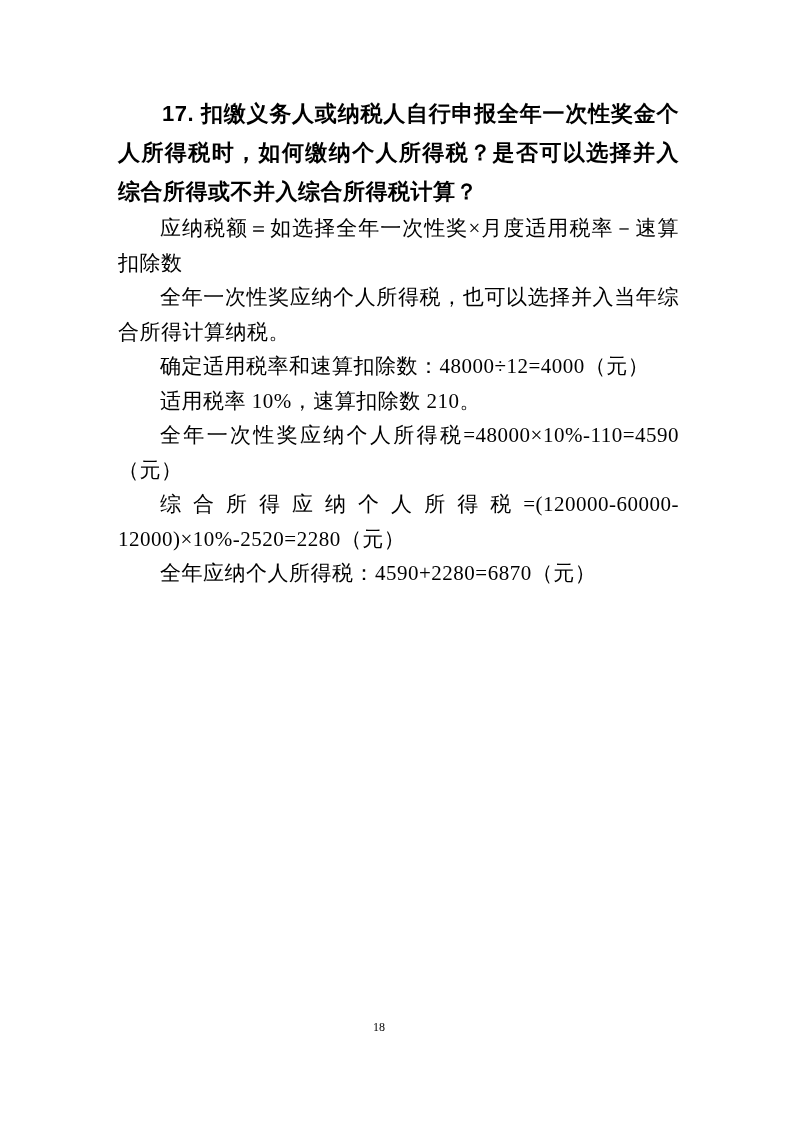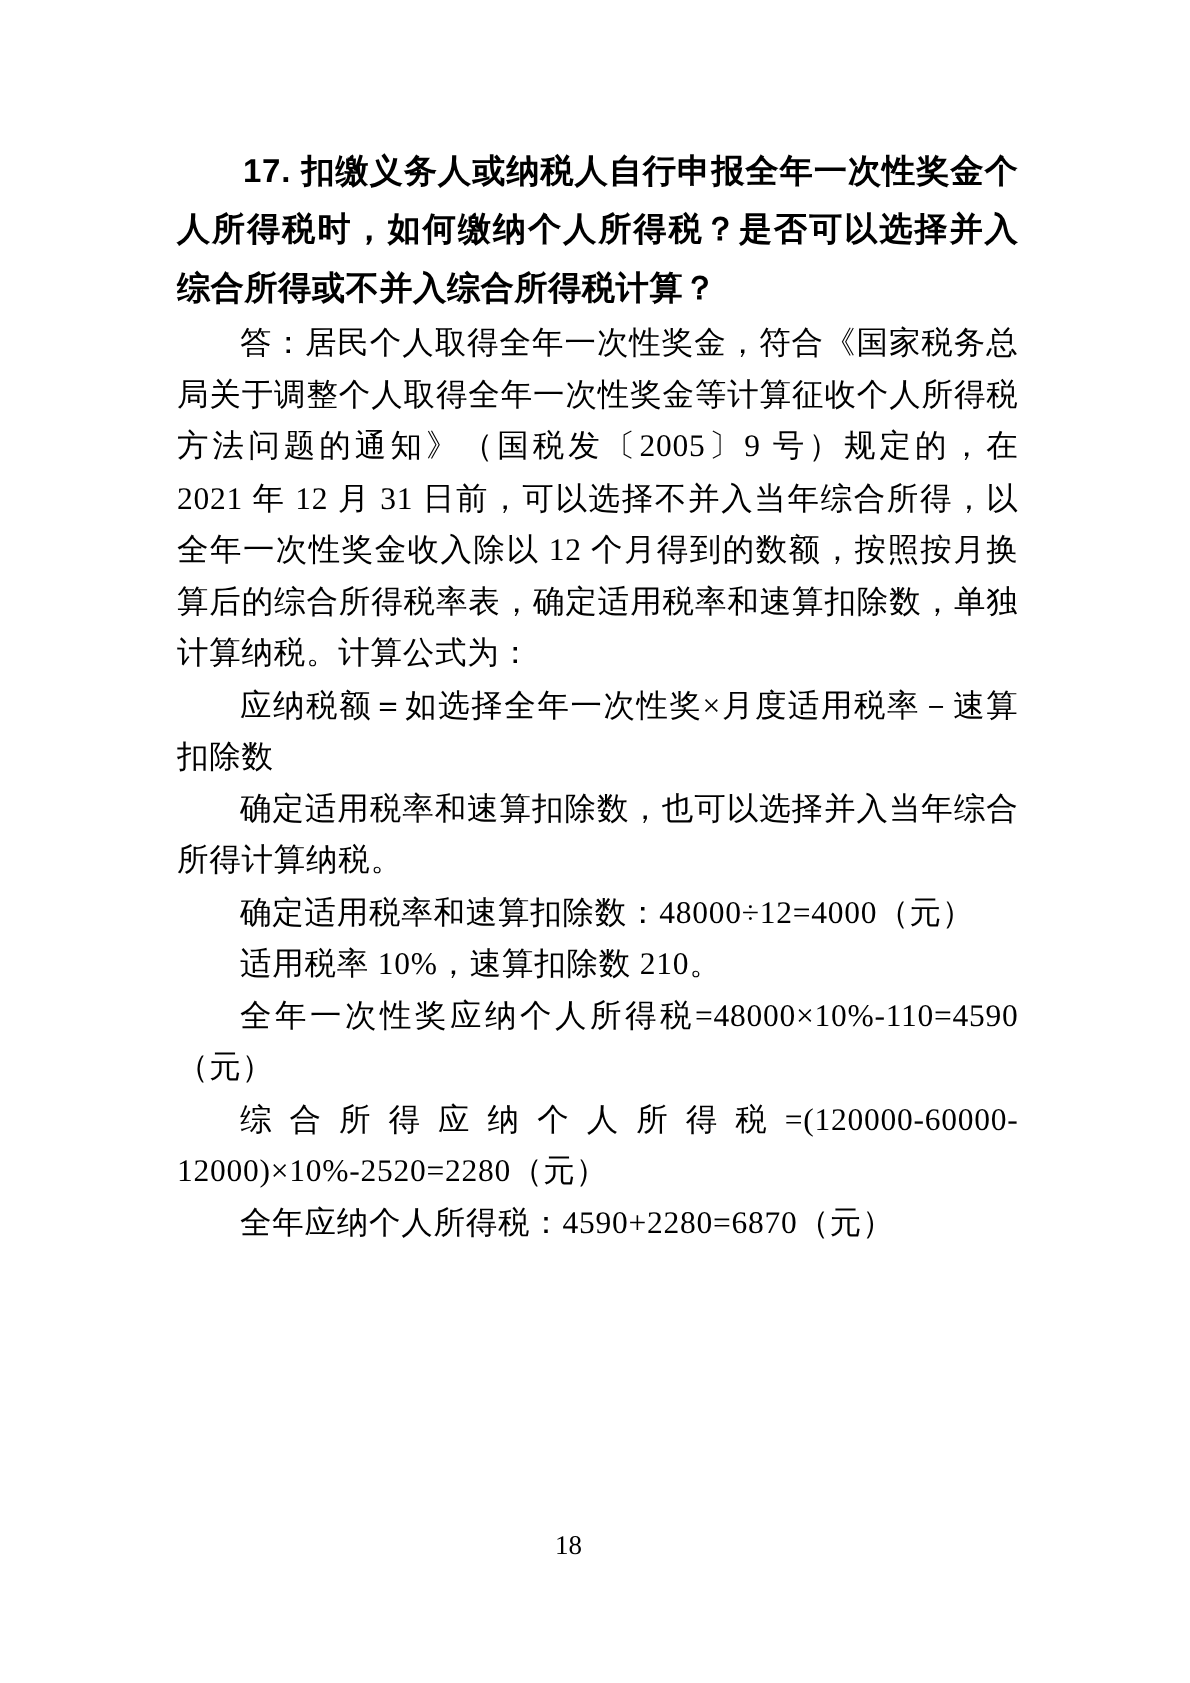--- a/index.html
+++ b/index.html
@@ -39,33 +39,32 @@
     text-align: justify;
     text-indent: 2em;
     letter-spacing: 0.5px;
   }
   .page-number {
     position: absolute;
     top: 1020px;
     left: 0;
     width: 100%;
     text-align: center;
-    font-size: 18px;
+    font-size: 12px;
     font-family: "Liberation Serif", "DejaVu Serif", serif;
   }
 </style>
 </head>
 <body>
 
 <div class="page">
   <div class="content">
     <h1 class="doc-heading">17. 扣缴义务人或纳税人自行申报全年一次性奖金个人所得税时，如何缴纳个人所得税？是否可以选择并入综合所得或不并入综合所得税计算？</h1>
-    <p class="body-para">答：居民个人取得全年一次性奖金，符合《国家税务总局关于调整个人取得全年一次性奖金等计算征收个人所得税方法问题的通知》（国税发〔2005〕9 号）规定的，在 2021 年 12 月 31 日前，可以选择不并入当年综合所得，以全年一次性奖金收入除以 12 个月得到的数额，按照按月换算后的综合所得税率表，确定适用税率和速算扣除数，单独计算纳税。计算公式为：</p>
     <p class="body-para">应纳税额＝如选择全年一次性奖×月度适用税率－速算扣除数</p>
-    <p class="body-para">确定适用税率和速算扣除数，也可以选择并入当年综合所得计算纳税。</p>
+    <p class="body-para">全年一次性奖应纳个人所得税，也可以选择并入当年综合所得计算纳税。</p>
     <p class="body-para">确定适用税率和速算扣除数：48000÷12=4000（元）</p>
     <p class="body-para">适用税率 10%，速算扣除数 210。</p>
     <p class="body-para">全年一次性奖应纳个人所得税=48000×10%-110=4590（元）</p>
     <p class="body-para">综合所得应纳个人所得税=(120000-60000-12000)×10%-2520=2280（元）</p>
     <p class="body-para">全年应纳个人所得税：4590+2280=6870（元）</p>
   </div>
   <div class="page-number">18</div>
 </div>
 
 </body></html>

